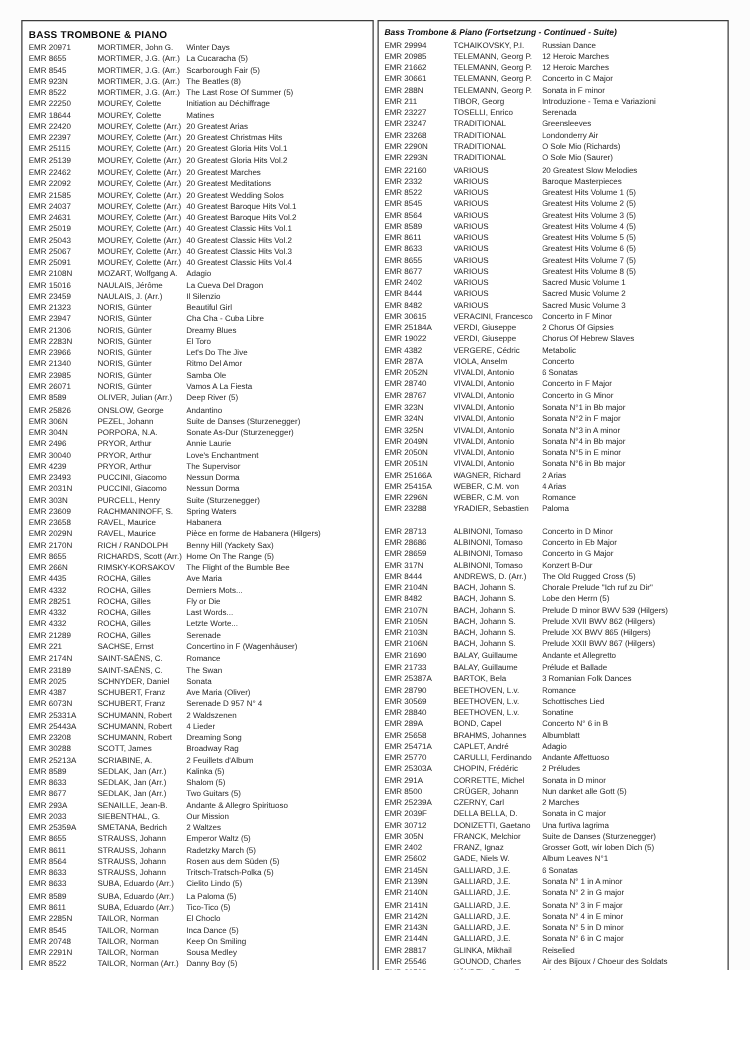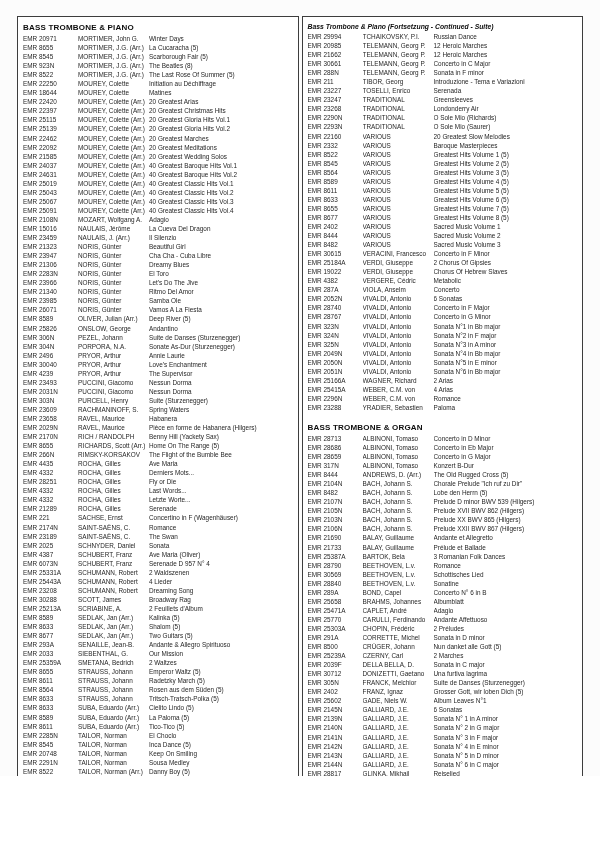--- a/index.html
+++ b/index.html
@@ -689,21 +689,20 @@
             <span>WEBER, C.M. von</span>
             <span>Romance</span>
           </div>
           <div class="row">
             <span>EMR 23288</span>
             <span>YRADIER, Sebastien</span>
             <span>Paloma</span>
           </div>
         </div>
       <div class="section-gap"></div>
-      <div class="hdr-caps">BASS TROMBONE &amp; ORGAN</div>
       <div id="organ-rows">
           <div class="row">
             <span>EMR 28713</span>
             <span>ALBINONI, Tomaso</span>
             <span>Concerto in D Minor</span>
           </div>
           <div class="row">
             <span>EMR 28686</span>
             <span>ALBINONI, Tomaso</span>
             <span>Concerto in Eb Major</span>

